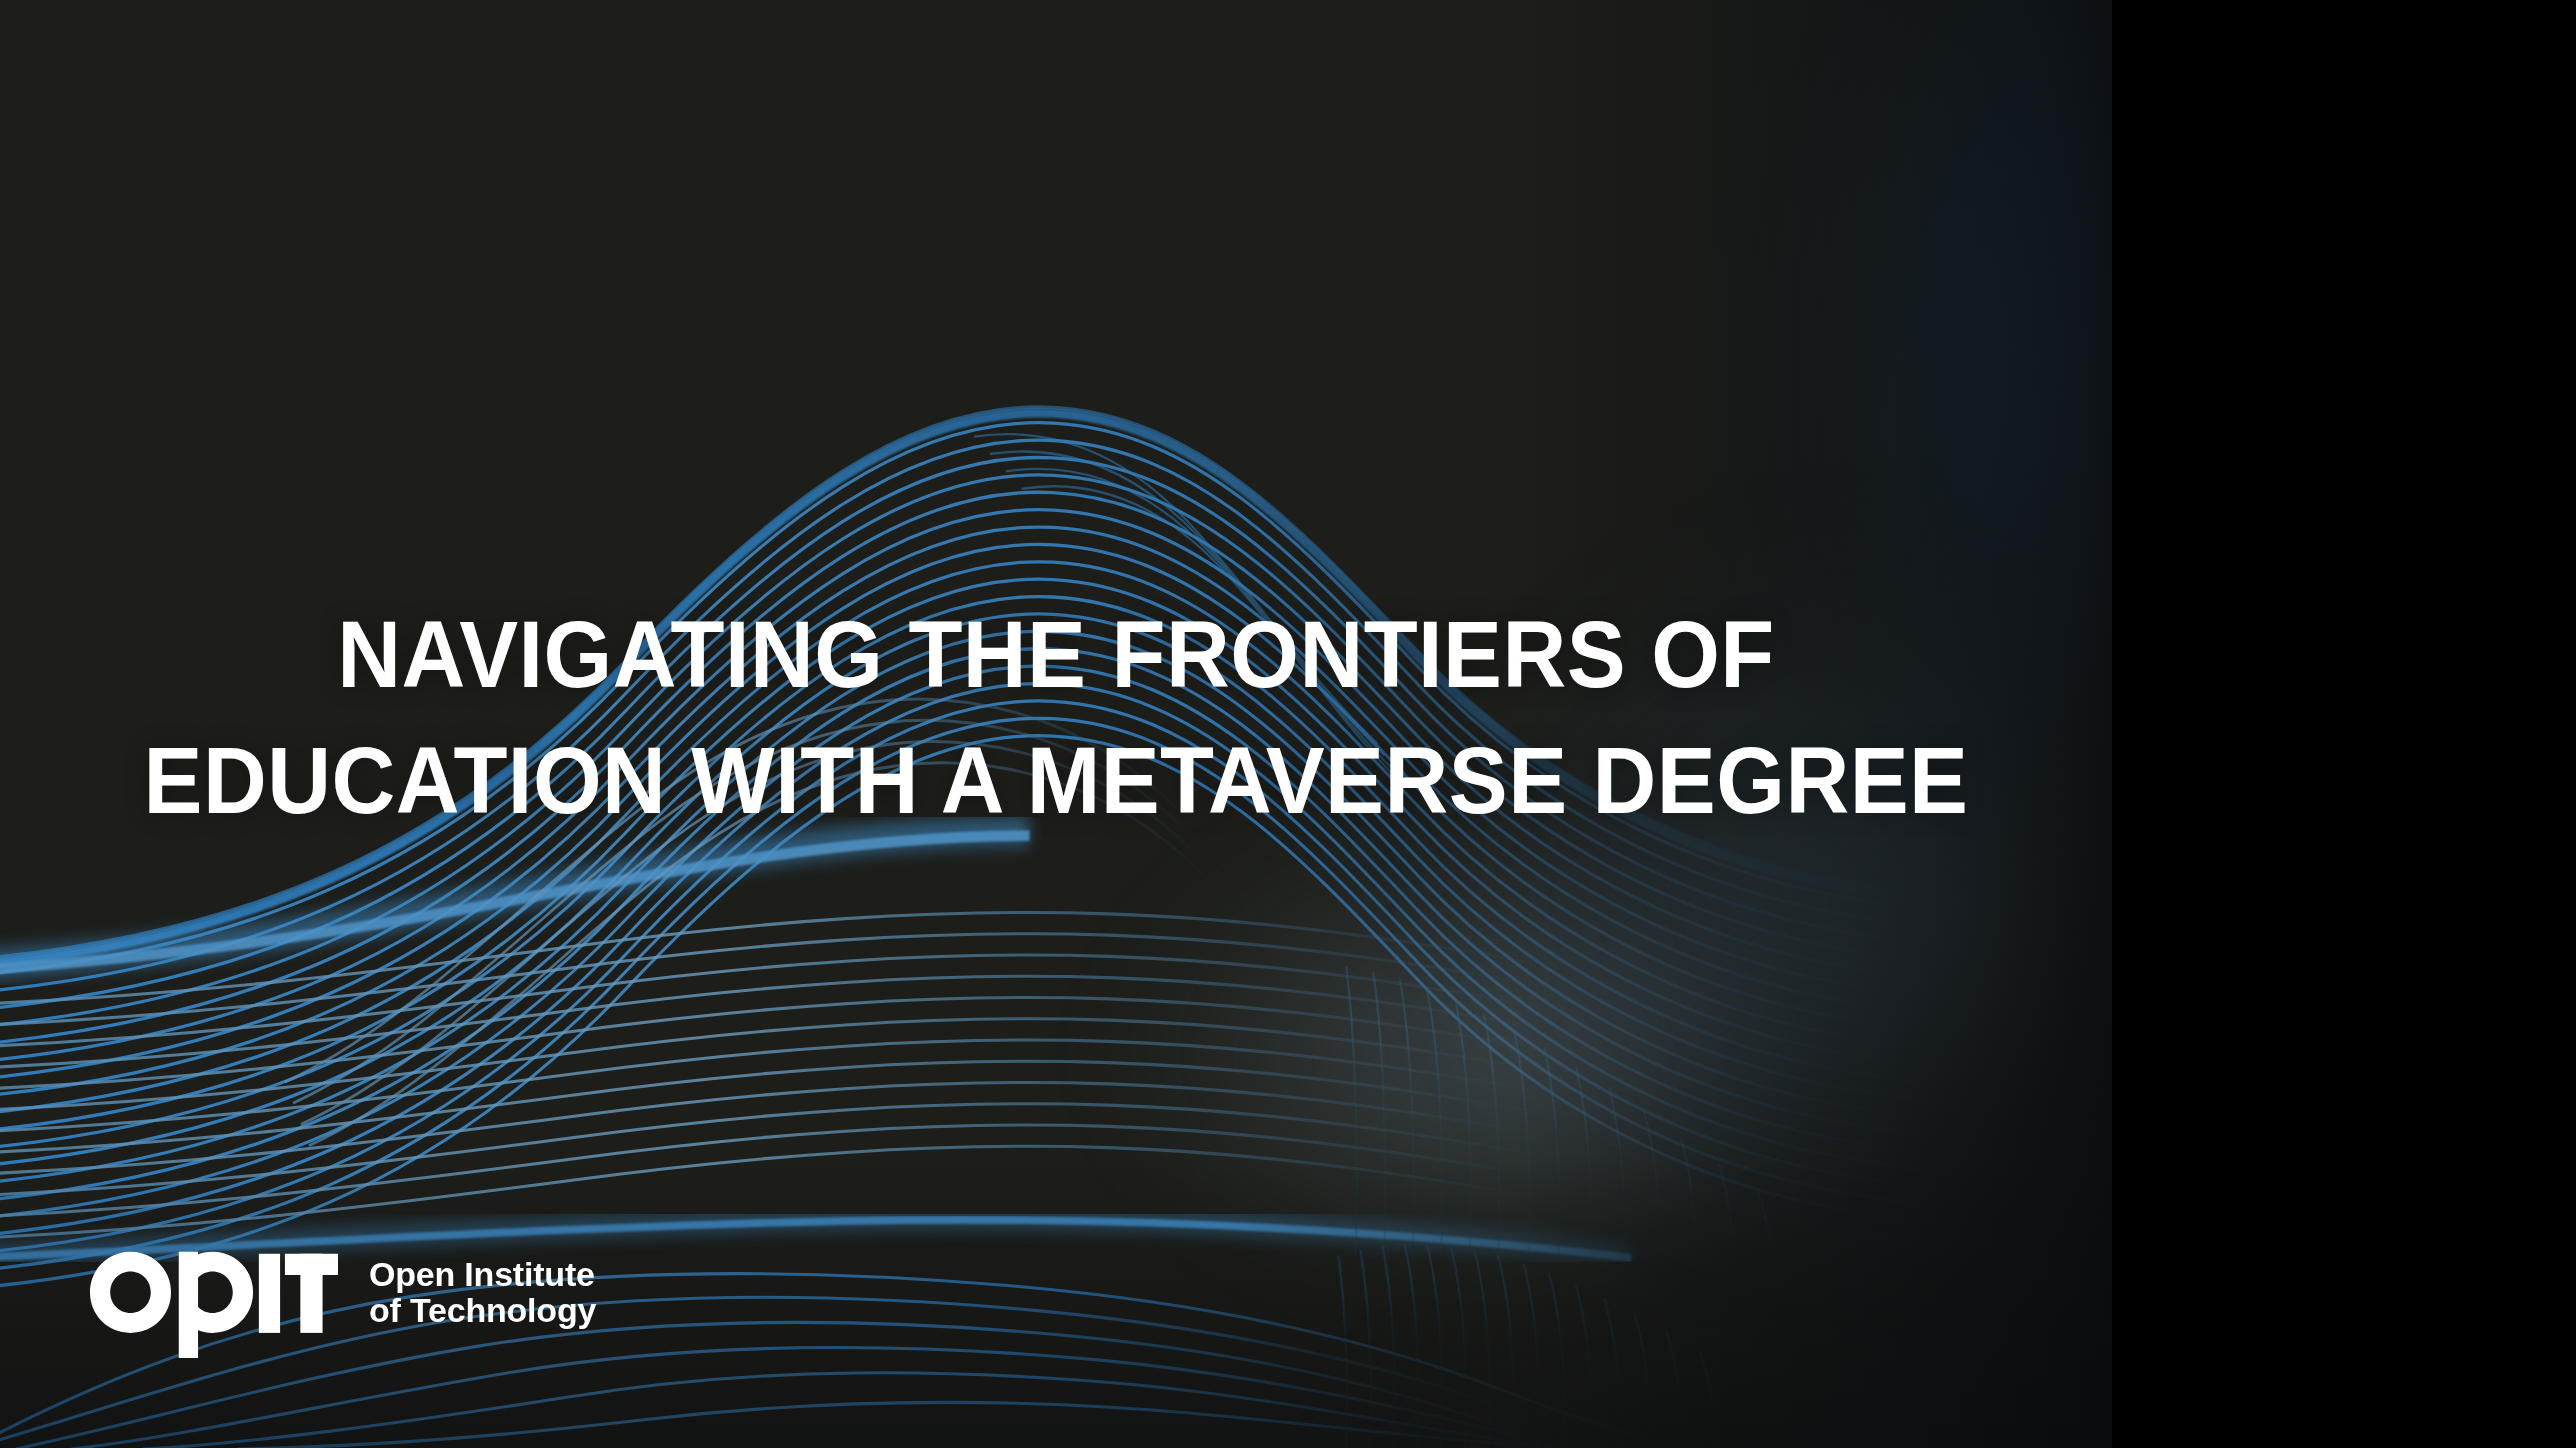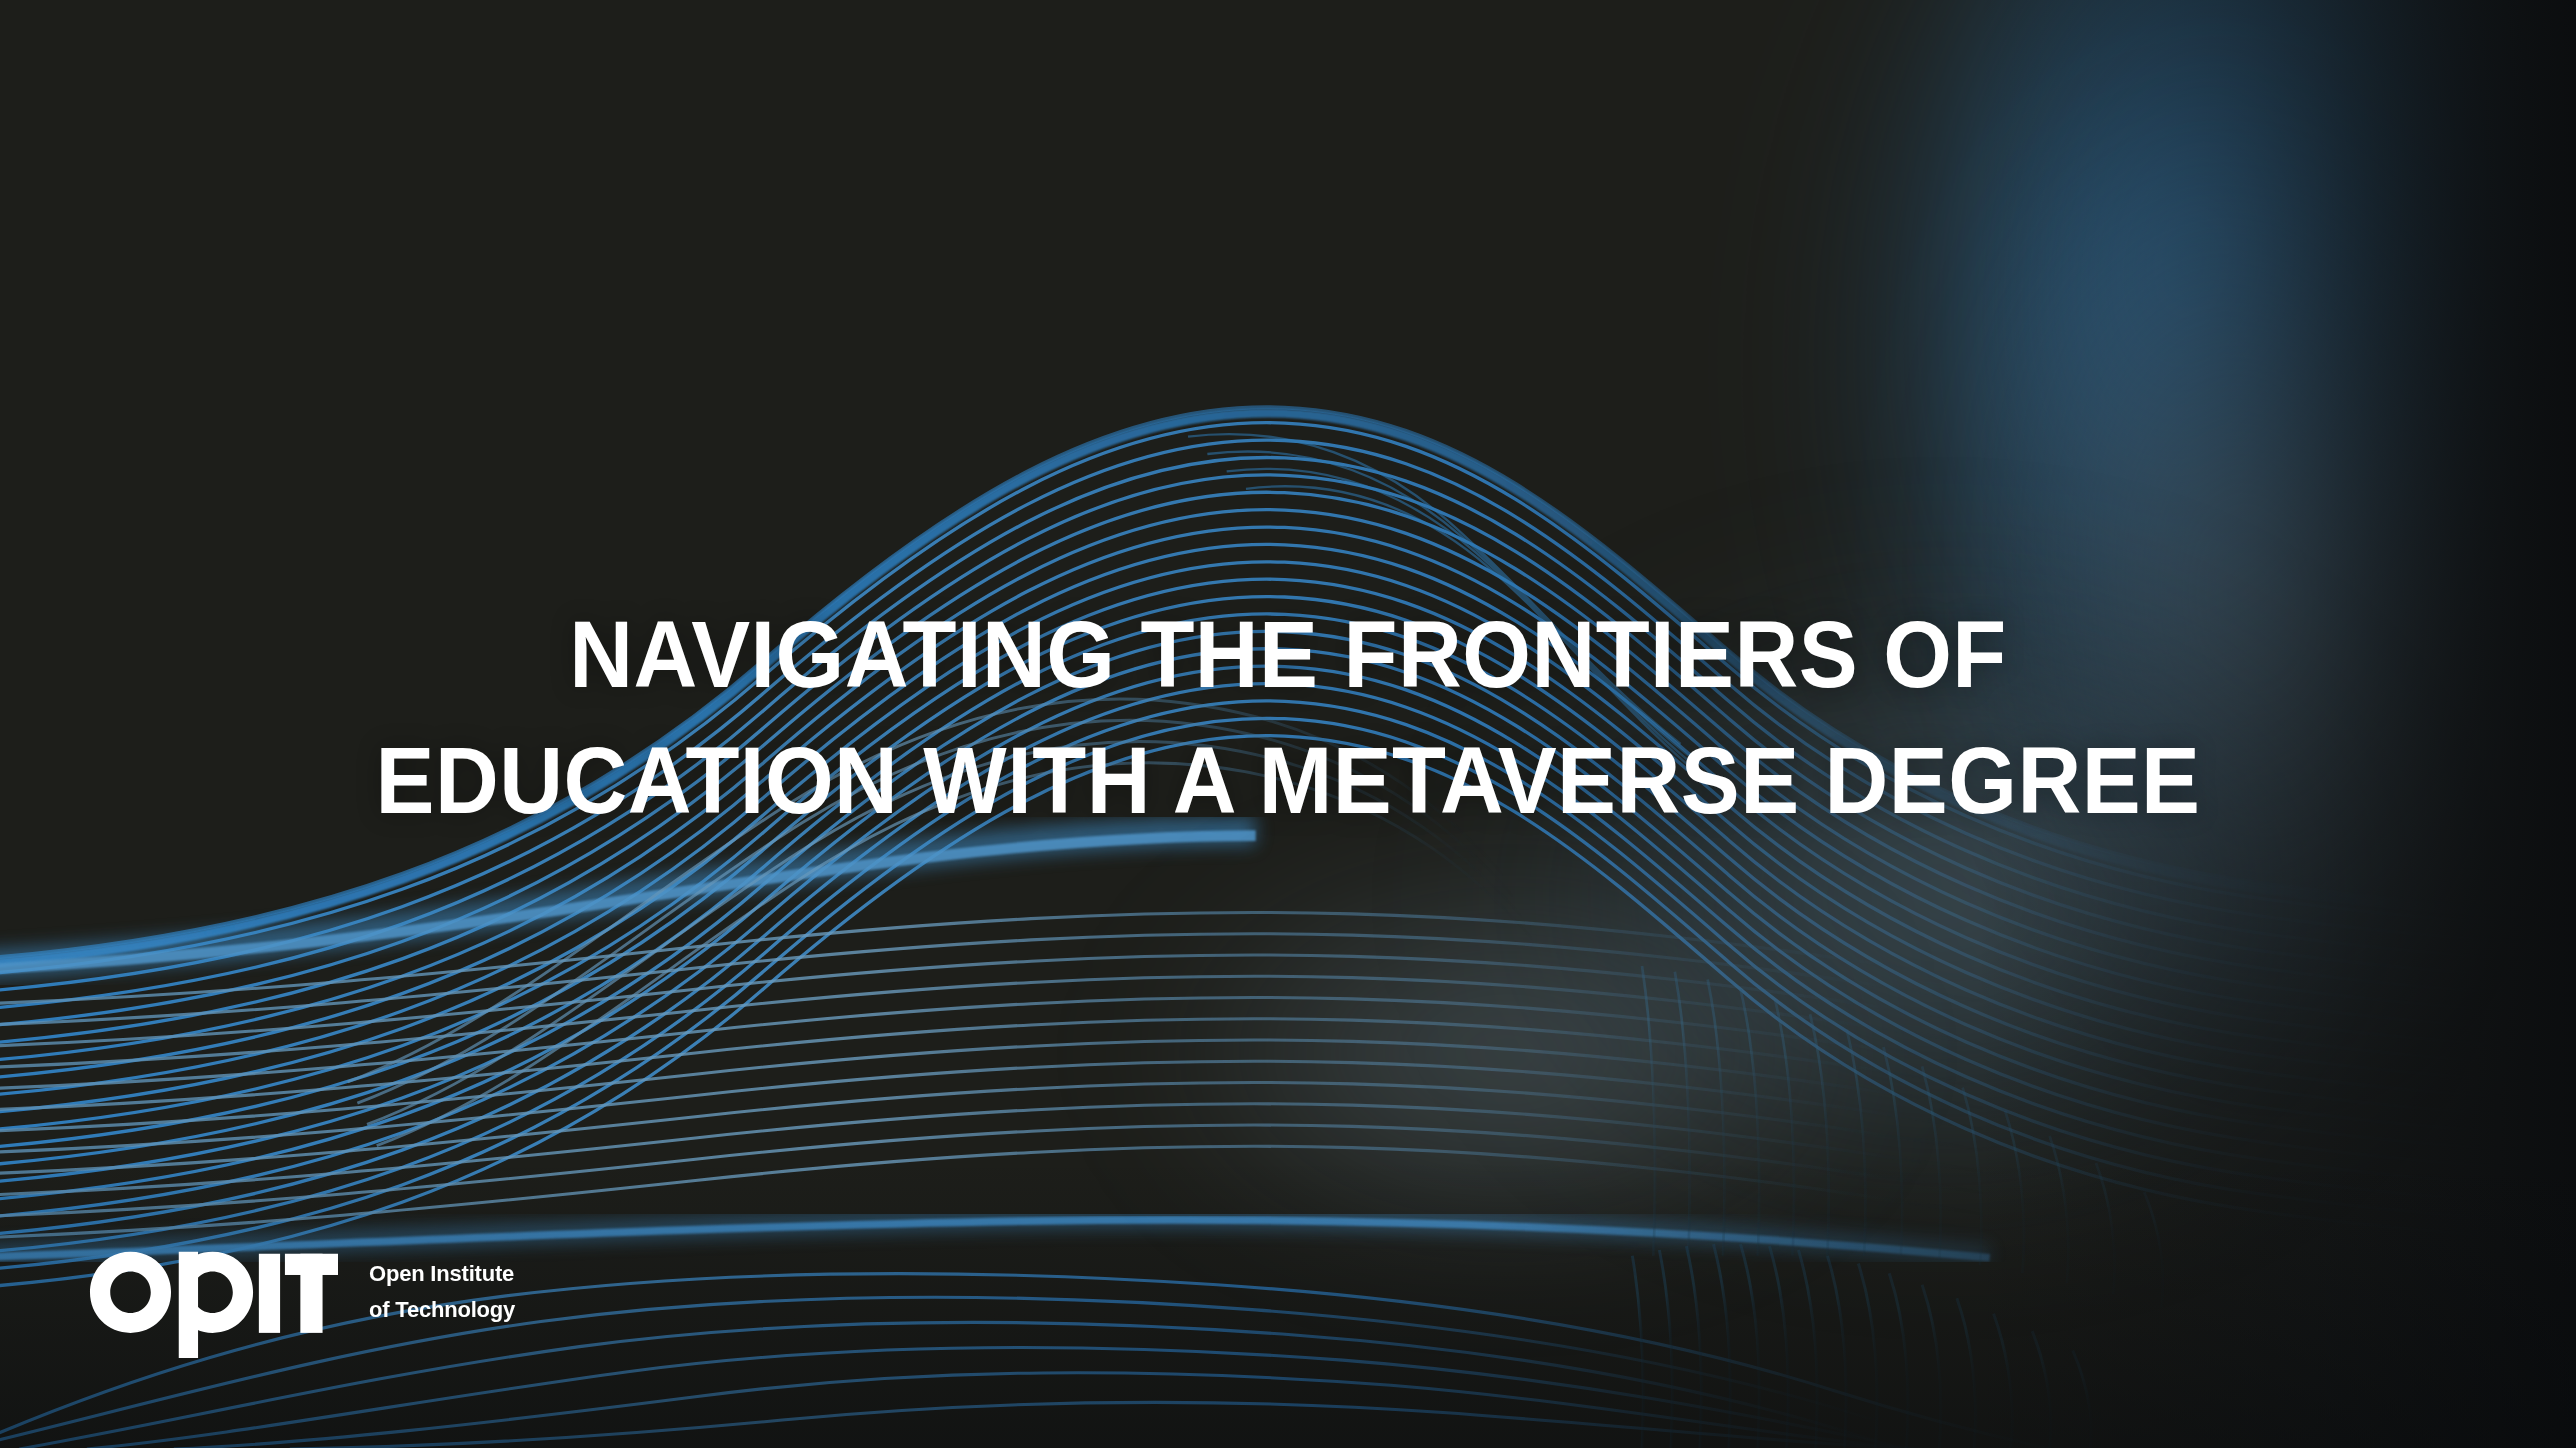--- a/index.html
+++ b/index.html
@@ -1,21 +1,21 @@
 <!DOCTYPE html>
 <html><head>
 <meta charset="utf-8">
 <title>OPIT Blog Hero Banner</title>
 <style>
   * { margin:0; padding:0; box-sizing:border-box; }
   html,body{ background:#000; }
 
   .canvas{
     position:relative;
-    width:2576px;
+    width:2112px;
     height:1449px;
     overflow:hidden;
     background:#1d1e1a;
     font-family:"Liberation Sans", sans-serif;
   }
 
   
   .bg-art{ position:absolute; inset:0; }
   .bg-art svg{ display:block; width:100%; height:100%; }
 
@@ -80,21 +80,21 @@
     display:flex;
     align-items:flex-start;
     gap:31px;
   }
   .logo-mark{ width:249px; height:116px; display:block; }
   .logo-mark svg{ display:block; width:100%; height:100%; }
   .logo-tagline{
     color:#ffffff;
     font-family:"Liberation Sans", sans-serif;
     font-weight:bold;
-    font-size:22px;
+    font-size:34px;
     line-height:36px;
     letter-spacing:-0.2px;
     padding-top:11.6px;
     white-space:nowrap;
   }
   .logo-tagline span{ display:block; }
 </style>
 </head>
 <body>
 

